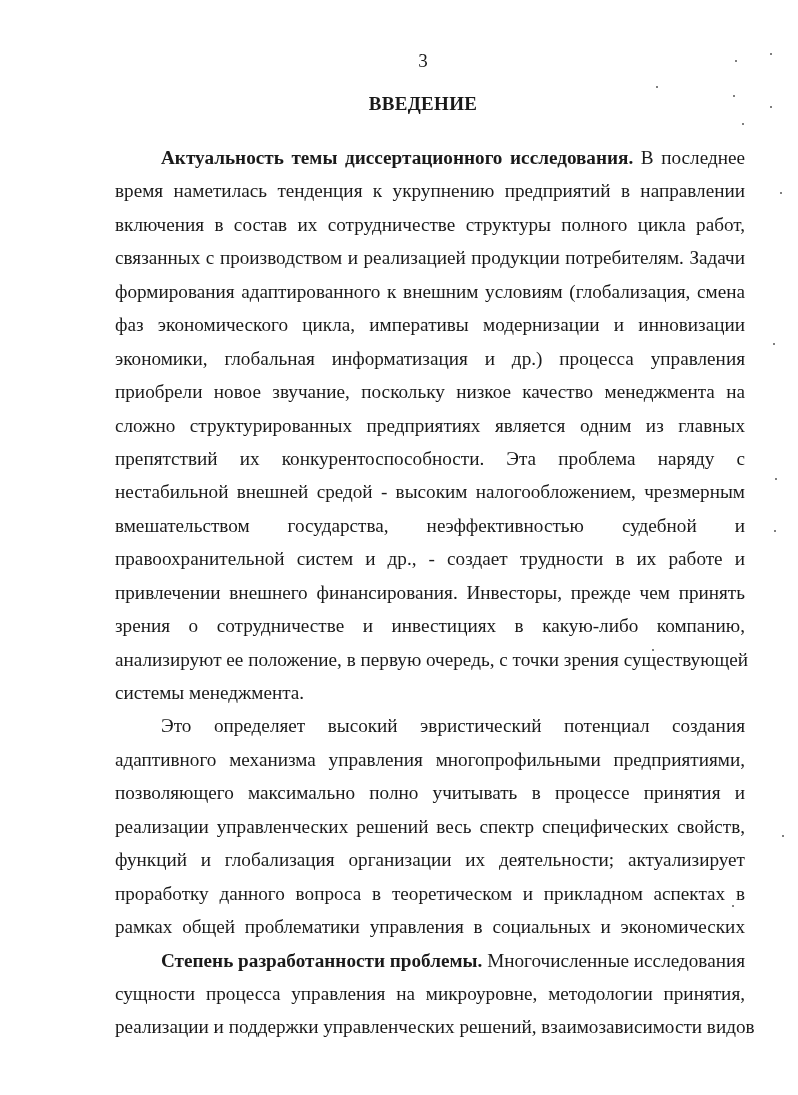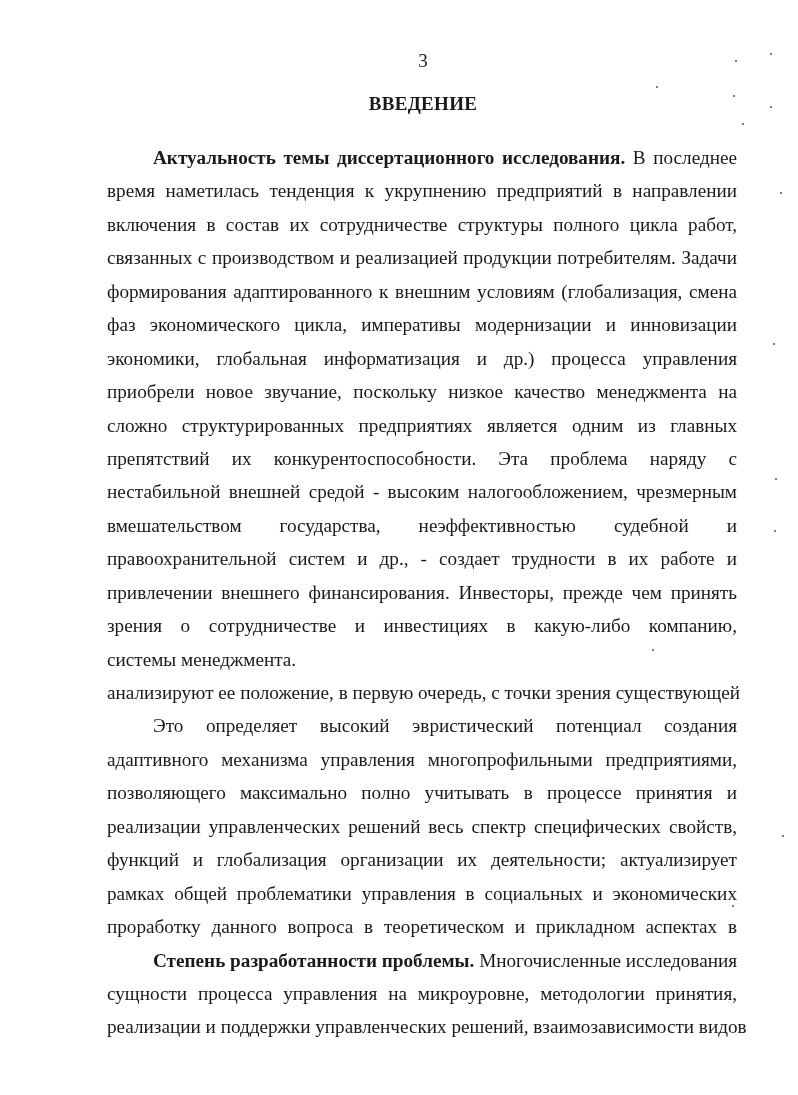--- a/index.html
+++ b/index.html
@@ -2,21 +2,21 @@
 <html><head>
 <meta charset="utf-8">
 <style>
   html, body { margin: 0; padding: 0; background: #ffffff; }
   body { width: 798px; height: 1095px; position: relative; overflow: hidden;
          font-family: "Liberation Serif", "DejaVu Serif", serif; color: #1a1a1a; }
   .page-number { position: absolute; top: 50px; left: 0; width: 846px; text-align: center;
                  font-size: 19px; }
   .heading { position: absolute; top: 93px; left: 0; width: 846px; text-align: center;
              font-size: 19px; font-weight: bold; letter-spacing: 0.3px; }
-  .body-text { position: absolute; top: 141px; left: 107px; width: 630px; font-size: 19.2px; }
+  .body-text { position: absolute; top: 141px; left: 115px; width: 630px; font-size: 19.2px; }
   .line { height: 33.45px; line-height: 33.45px; text-align: justify; text-align-last: justify;
           white-space: nowrap; overflow: visible; }
   .line.last { text-align-last: left; }
   .line.indent { padding-left: 46px; }
   .line span.word-row { display: block; text-align: justify; text-align-last: justify; }
   .bold { font-weight: bold; }
   .speck { position: absolute; width: 2px; height: 2px; background: #555; border-radius: 1px; }
 </style>
 </head>
 <body>
@@ -37,32 +37,32 @@
     <div class="line">фаз экономического цикла, императивы модернизации и инновизации</div>
     <div class="line">экономики, глобальная информатизация и др.) процесса управления</div>
     <div class="line">приобрели новое звучание, поскольку низкое качество менеджмента на</div>
     <div class="line">сложно структурированных предприятиях является одним из главных</div>
     <div class="line">препятствий их конкурентоспособности. Эта проблема наряду с</div>
     <div class="line">нестабильной внешней средой - высоким налогообложением, чрезмерным</div>
     <div class="line">вмешательством государства, неэффективностью судебной и</div>
     <div class="line">правоохранительной систем и др., - создает трудности в их работе и</div>
     <div class="line">привлечении внешнего финансирования. Инвесторы, прежде чем принять</div>
     <div class="line">зрения о сотрудничестве и инвестициях в какую-либо компанию,</div>
+    <div class="line">анализируют ее положение, в первую очередь, с точки зрения существующей</div>
     <div class="line last">системы менеджмента.</div>
-    <div class="line">анализируют ее положение, в первую очередь, с точки зрения существующей</div>
   </div>
 
   <div>
     <div class="line indent">Это определяет высокий эвристический потенциал создания</div>
     <div class="line">адаптивного механизма управления многопрофильными предприятиями,</div>
     <div class="line">позволяющего максимально полно учитывать в процессе принятия и</div>
     <div class="line">реализации управленческих решений  весь спектр специфических свойств,</div>
     <div class="line">функций и глобализация организации их деятельности; актуализирует</div>
+    <div class="line">проработку данного вопроса в теоретическом и прикладном аспектах в</div>
     <div class="line">рамках общей проблематики управления в социальных и экономических</div>
-    <div class="line">проработку данного вопроса в теоретическом и прикладном аспектах в</div>
   </div>
 
   <div>
     <div class="line indent">
         <span class="word-row"><span class="bold">Степень разработанности проблемы.</span><span> Многочисленные исследования</span></span>
       </div>
     <div class="line">сущности процесса управления на микроуровне, методологии принятия,</div>
     <div class="line">реализации и поддержки управленческих решений, взаимозависимости видов</div>
   </div>
 </div>

